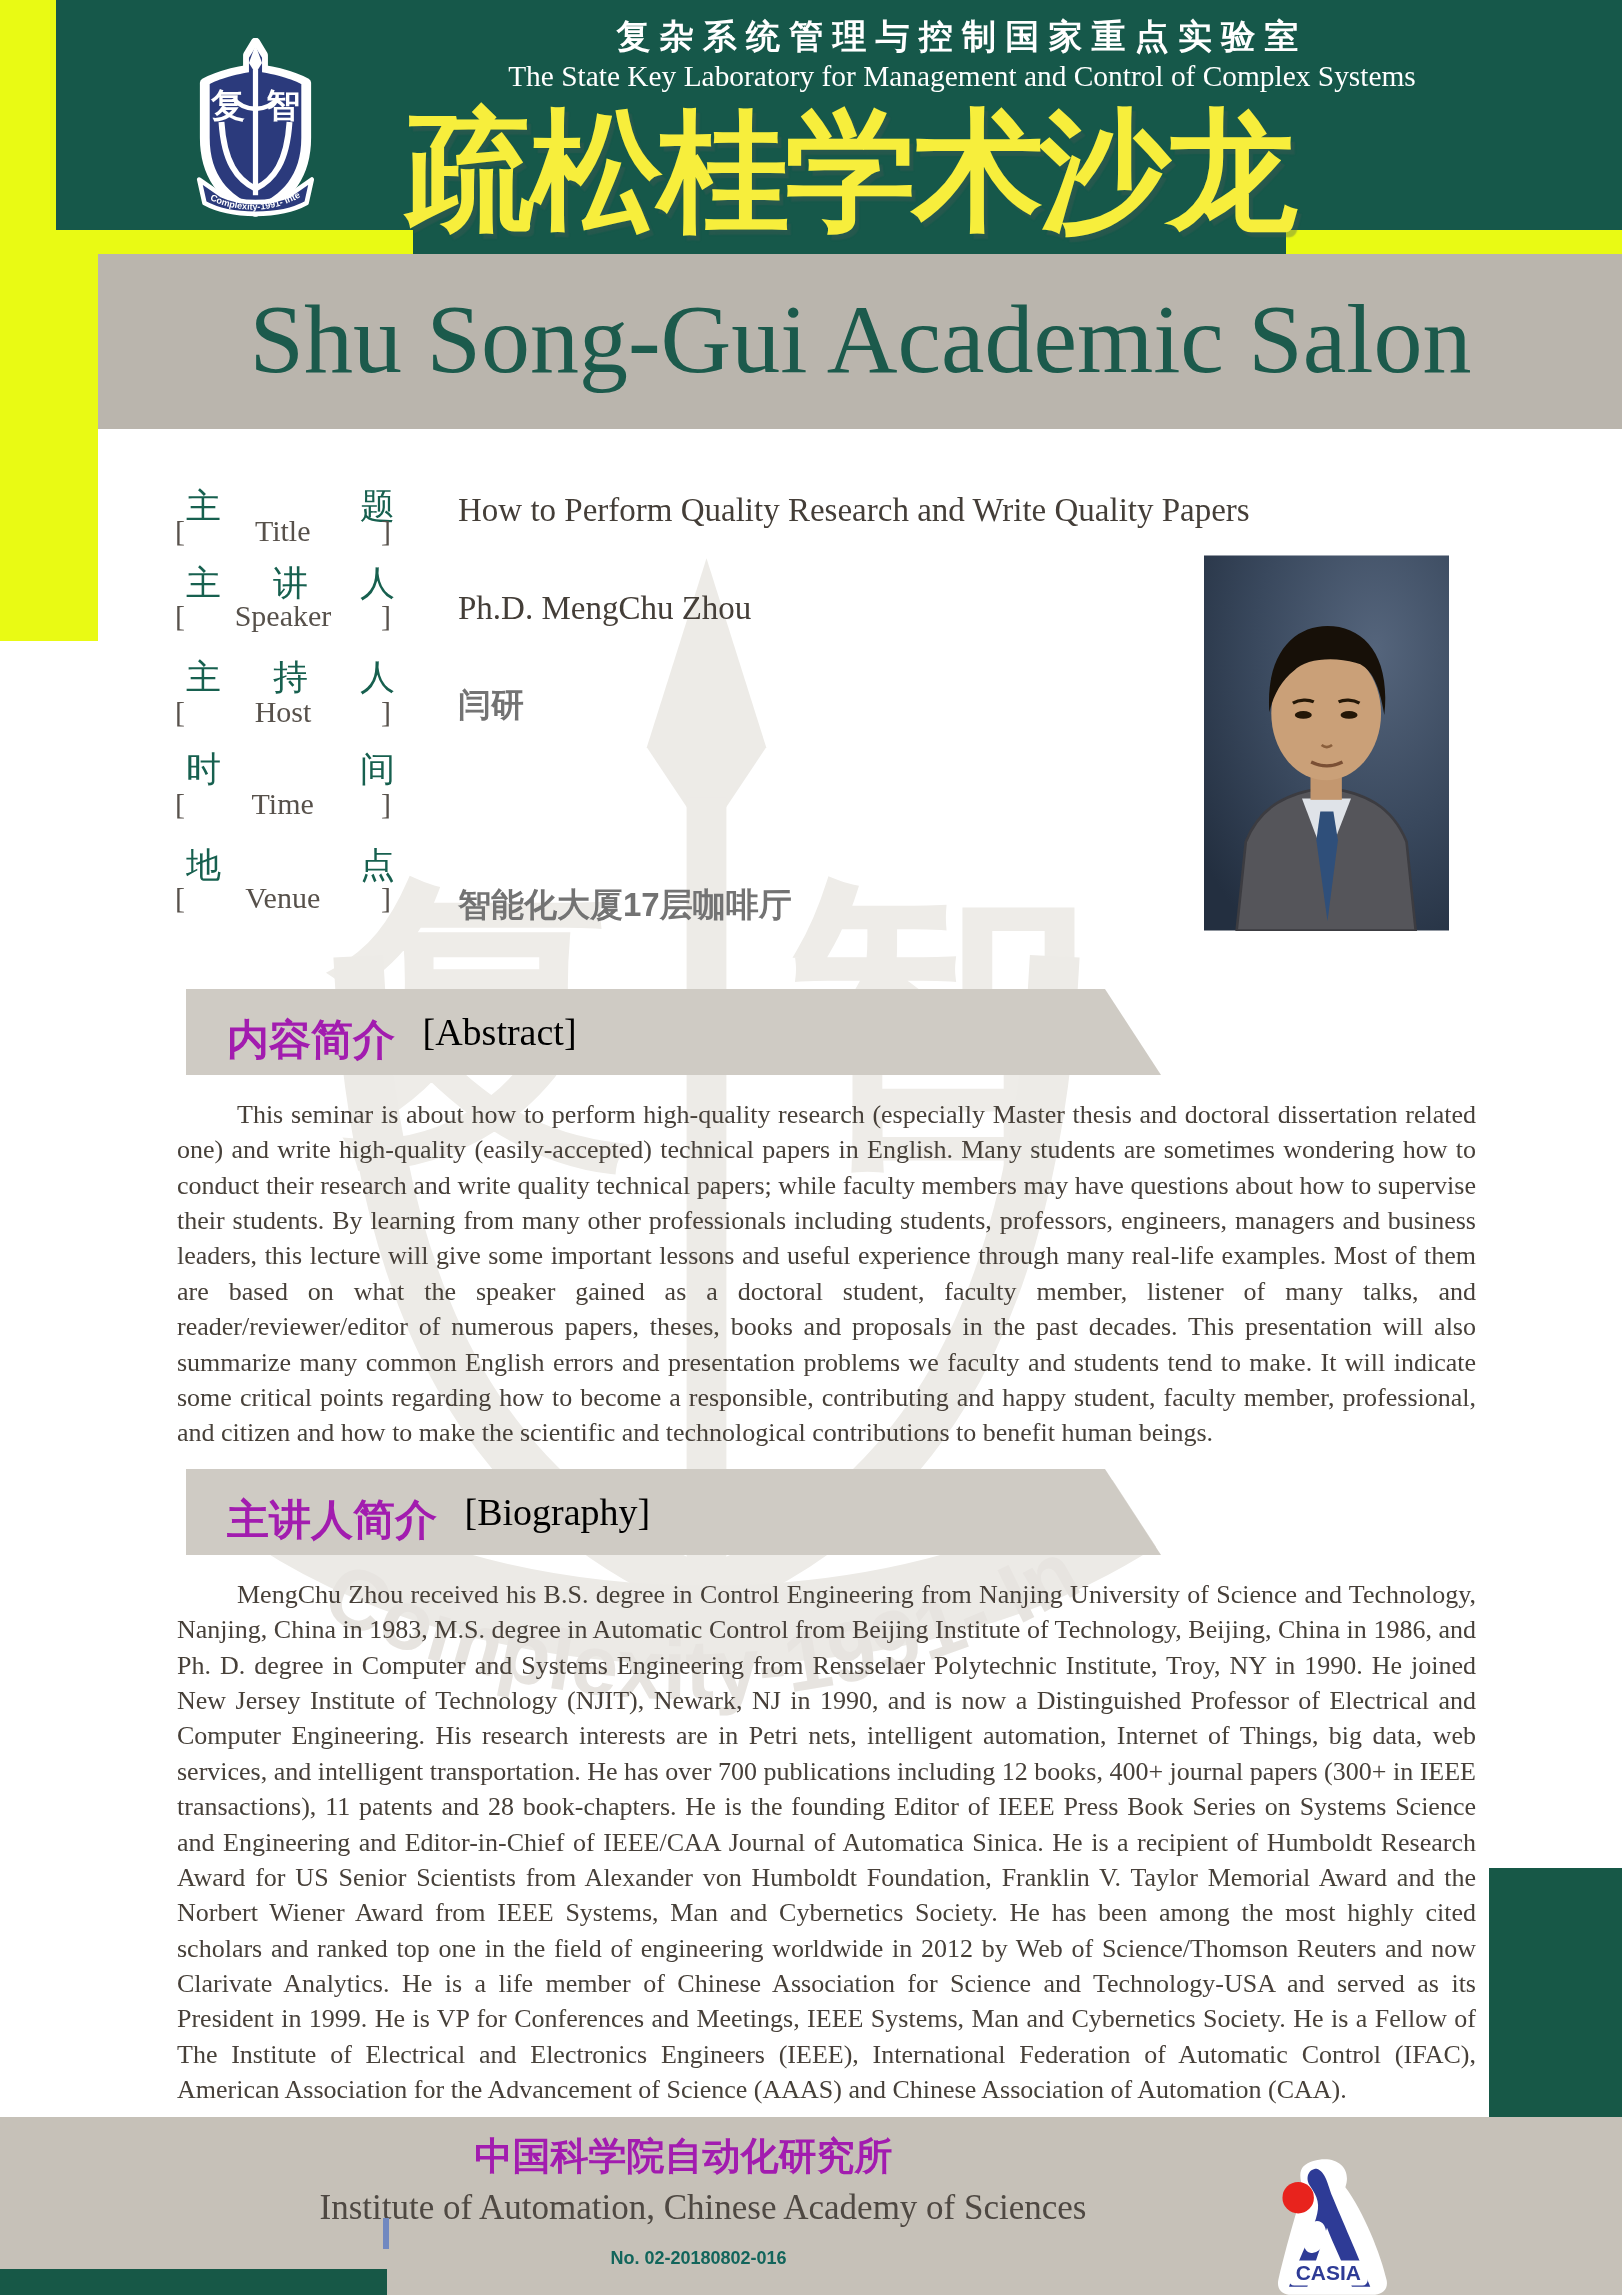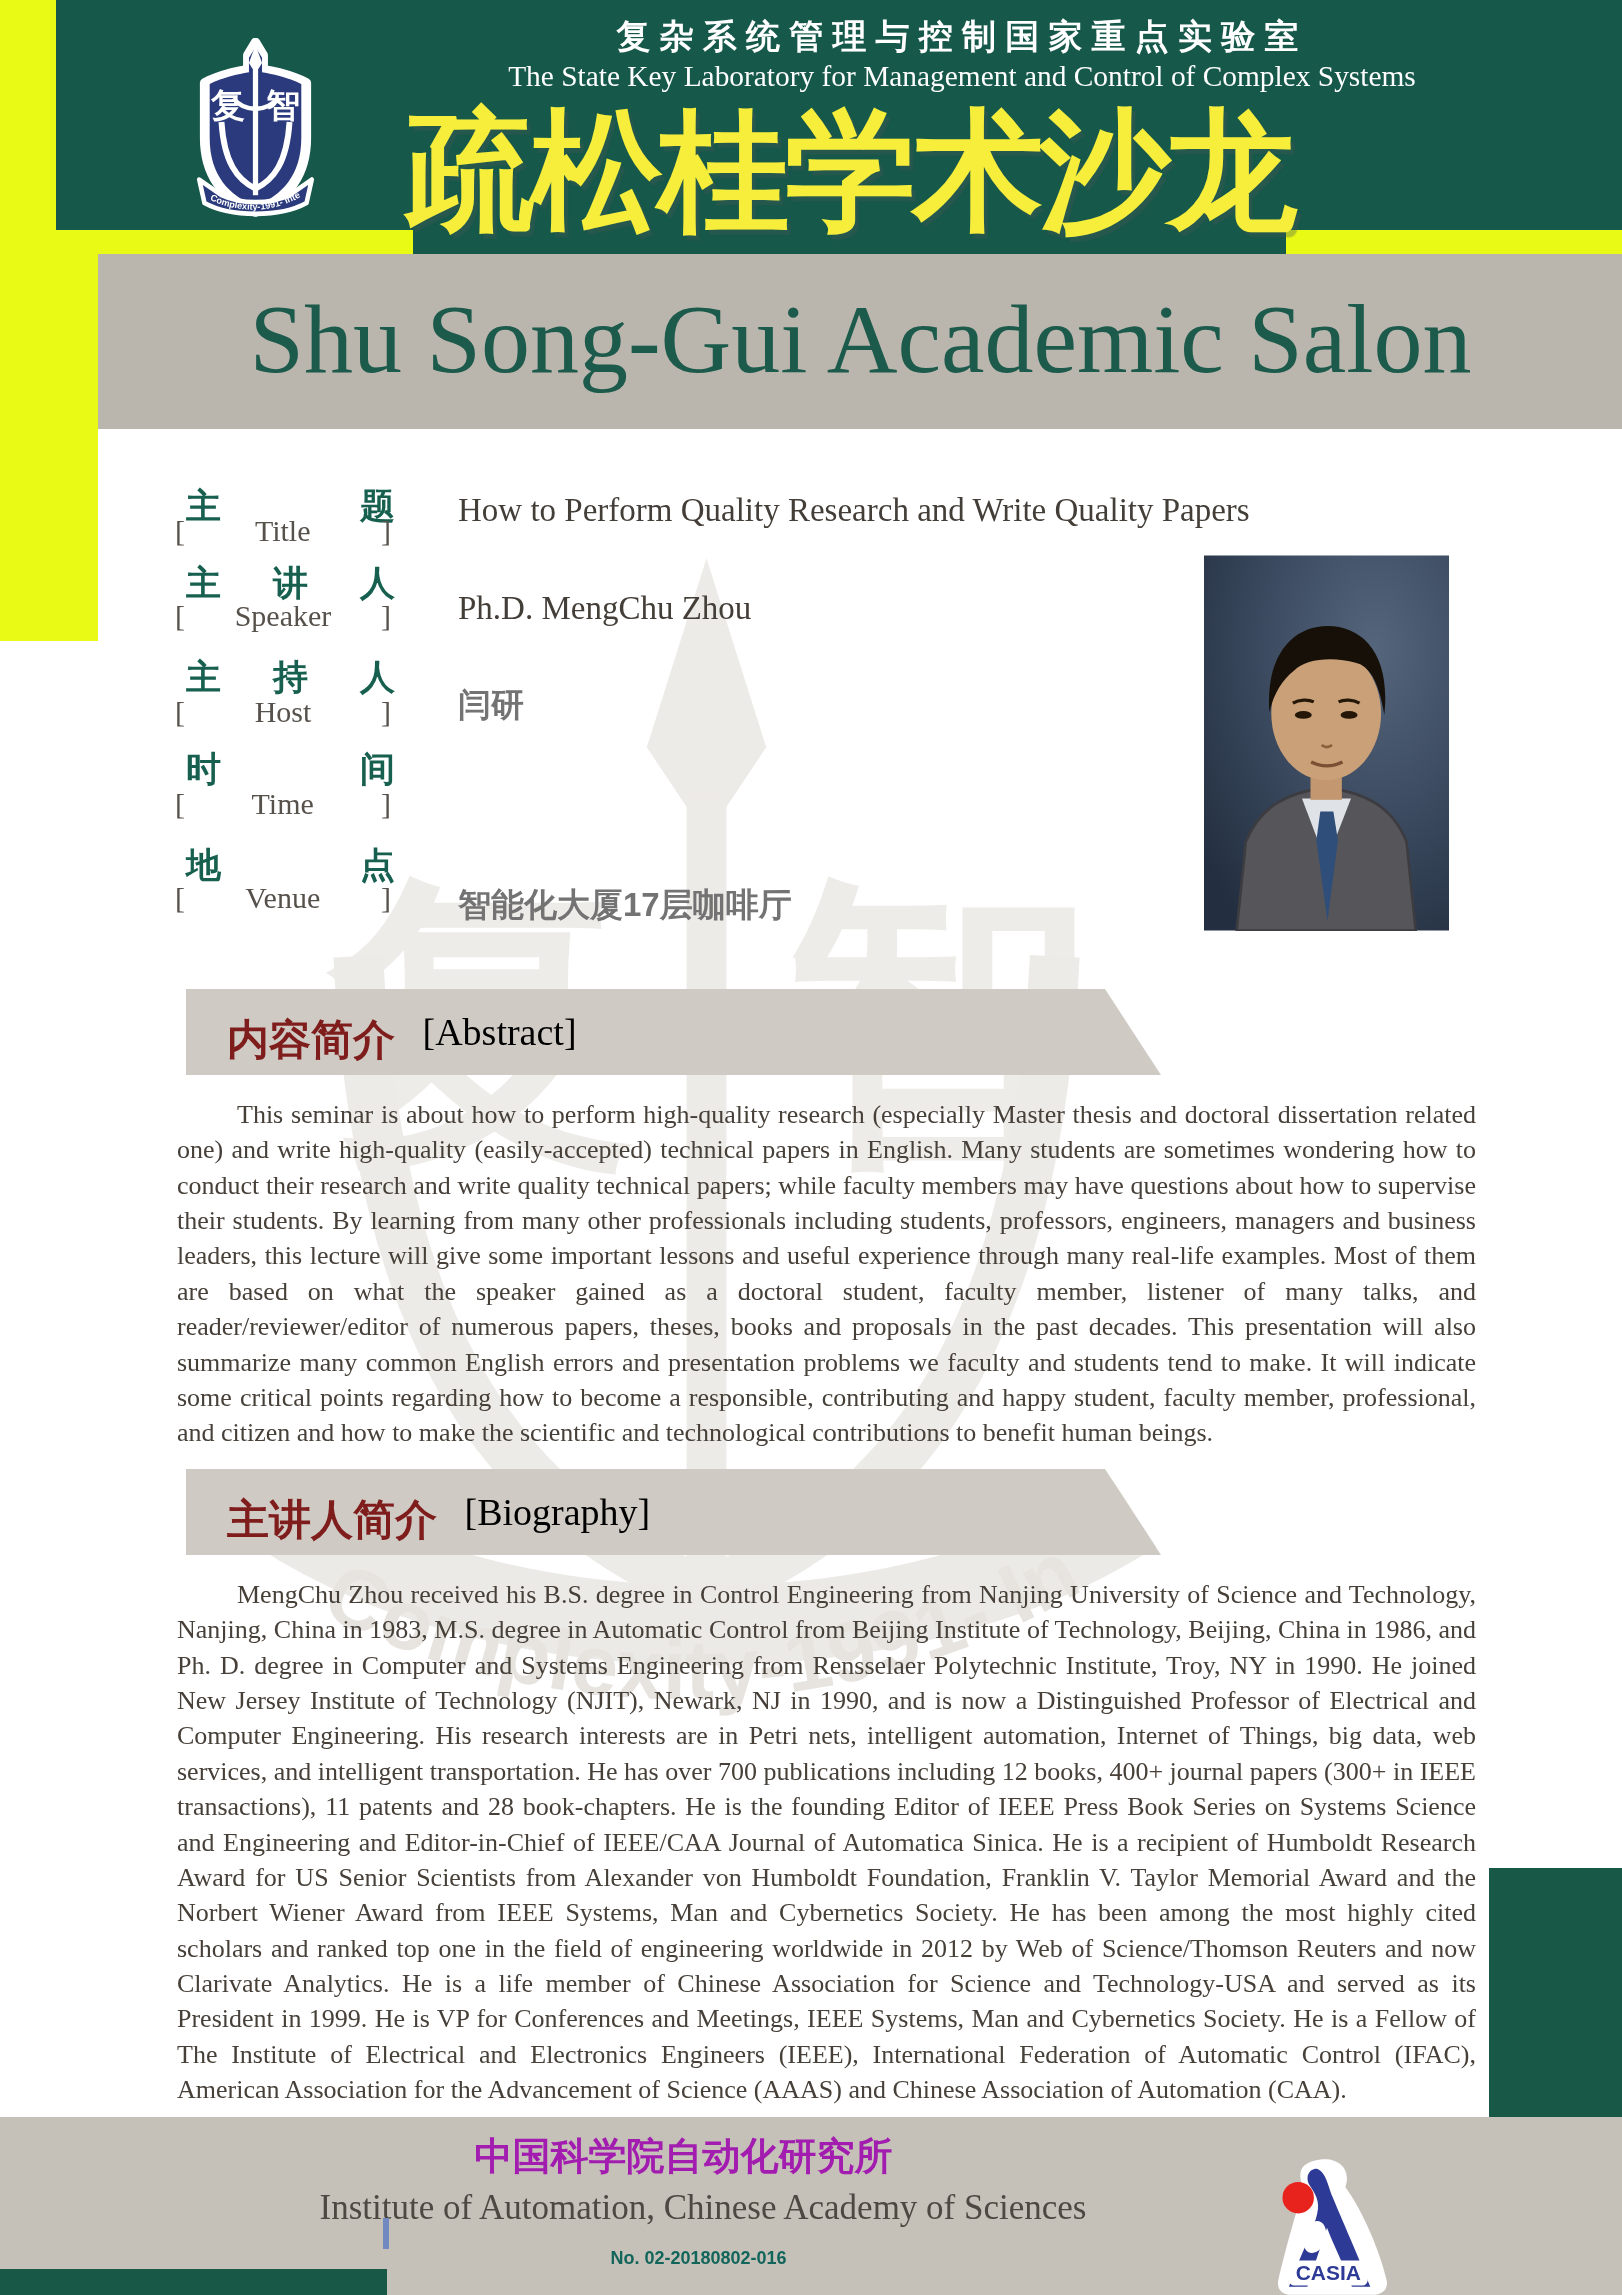--- a/index.html
+++ b/index.html
@@ -20,32 +20,32 @@
             font-family:"Liberation Sans","DejaVu Sans",sans-serif;
             text-shadow:3.9px 4.6px 1.3px rgba(70,90,84,.35);}
   .gray-band{left:98px;top:254px;width:1525px;height:175px;background:#bab5ad;}
   .salon-en{left:98px;top:254px;width:1525px;height:199px;line-height:170px;text-align:center;
             font-size:98px;color:#1c5a4c;}
 
   
   .watermark{left:209px;top:353px;width:995px;height:1505px;opacity:1;}
 
   
-  .cn-label{width:209px;font-size:35px;font-weight:700;color:#17604f;text-align:justify;
+  .cn-label{width:209px;font-size:35px;font-weight:400;color:#17604f;text-align:justify;
             text-align-last:justify;font-family:"Liberation Sans","DejaVu Sans",sans-serif;}
   .en-label{width:216px;font-size:30px;color:#57514b;text-align:justify;text-align-last:justify;}
   .val-en{font-size:33px;color:#443e38;white-space:nowrap;}
   .val-cjk{font-size:33px;font-weight:700;color:#737373;white-space:nowrap;
            font-family:"Liberation Sans","DejaVu Sans",sans-serif;}
 
   
   .sec-band{left:186px;top:0;width:975px;height:86px;background:#cfcbc4;
             clip-path:polygon(0 0,919px 0,975px 86px,0 86px);
             display:flex;align-items:center;padding-left:41px;box-sizing:border-box;gap:27.5px;}
-  .sec-cn{font-size:42px;font-weight:700;color:#7f1d1d;
+  .sec-cn{font-size:42px;font-weight:700;color:#a21caf;
           font-family:"Liberation Sans","DejaVu Sans",sans-serif;margin-top:16px;}
   .sec-en{font-size:38px;color:#000000;}
   .body-par{left:177px;width:1299px;font-size:26px;line-height:1.36;color:#474039;
             text-align:justify;text-indent:60px;}
 
   
   .footer-gray{left:0;top:2117px;width:1623px;height:179px;background:#c6c1b8;}
   .green-col{left:1489px;top:1868px;width:134px;height:427px;background:#175847;}
   .green-strip{left:0;top:2269px;width:387px;height:26px;background:#175847;}
   .org-cn{left:258px;top:2131px;width:851px;text-align:center;font-size:38px;font-weight:700;

